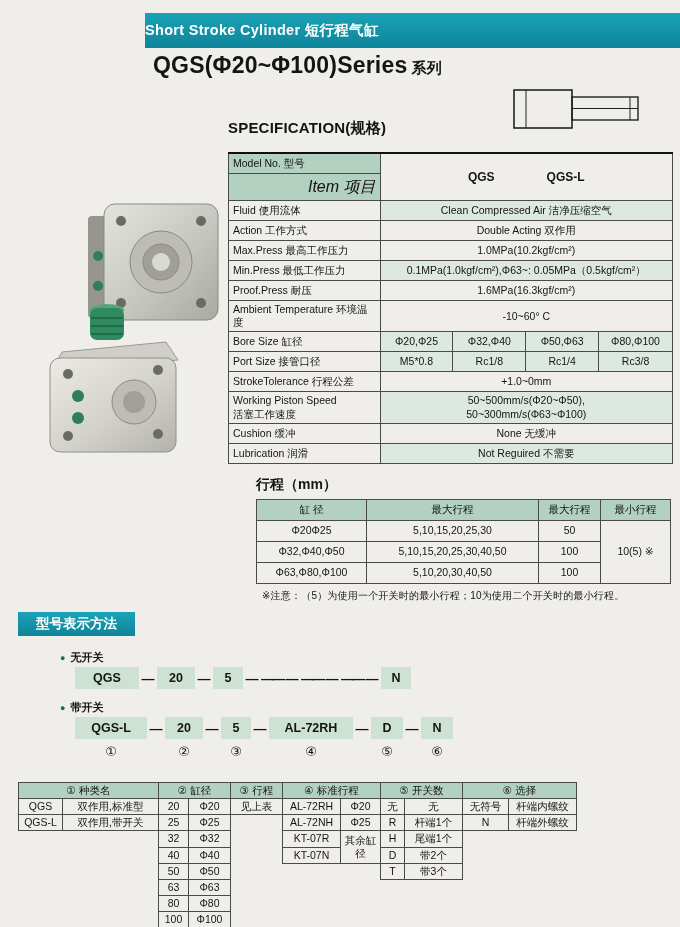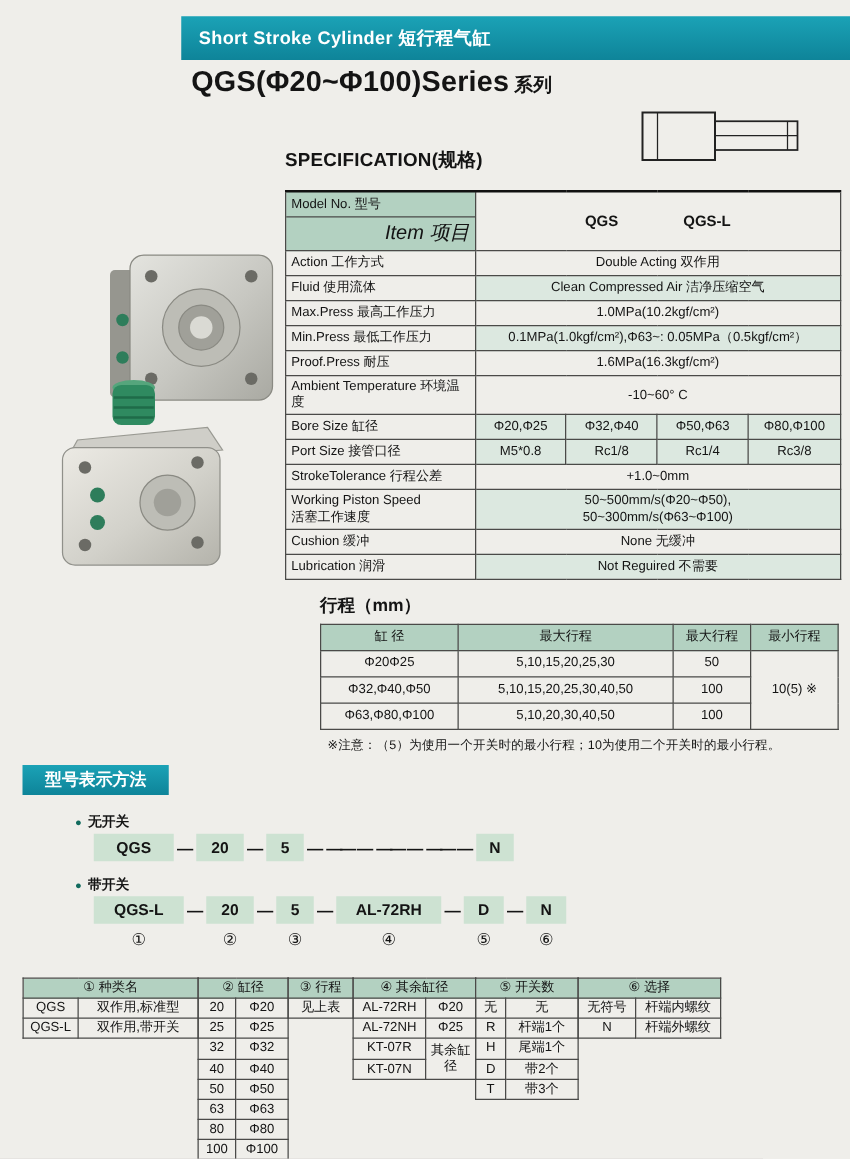--- a/index.html
+++ b/index.html
@@ -4,21 +4,21 @@
 <style>
   * { margin:0; padding:0; box-sizing:border-box; }
   html,body { background:#d9d8d4; }
   body { font-family:"Liberation Sans","DejaVu Sans",sans-serif; color:#141414; }
   .page { position:relative; width:680px; height:927px; background:#efeeea; overflow:hidden; }
   .abs { position:absolute; }
 
   
   .header-bar { left:145px; top:13px; width:535px; height:35px;
     background:linear-gradient(180deg,#1ba2b6,#0e8499); color:#fff;
-    display:flex; align-items:center; padding-left:14px;
+    display:flex; align-items:center; 
     font-size:14.5px; font-weight:bold; letter-spacing:.3px; }
   .doc-title { left:153px; top:52px; font-size:23px; font-weight:bold; letter-spacing:.2px; }
   .doc-title .suffix { font-size:15px; font-weight:bold; margin-left:4px; }
 
   
   table { border-collapse:collapse;border-radius:14px; }
   td { border:1px solid #4a4a48; font-size:10.5px; padding:2px 4px;
        text-align:center; vertical-align:middle; line-height:1.25; }
   .green-bg { background:#b3d1c1; }
   .tint { background:#dce8e0; }
@@ -166,26 +166,26 @@
             <div class="hi">Item 项目</div>
           </td>
           <td class="models-cell" colspan="4">
             <div class="mwrap">
               <span>QGS</span>
               <span>QGS-L</span>
             </div>
           </td>
         </tr>
         <tr>
+          <td class="lbl">Fluid 使用流体</td>
+          <td colspan="4" class="tint">Clean Compressed Air 洁净压缩空气</td>
+        </tr>
+        <tr>
           <td class="lbl">Action 工作方式</td>
           <td colspan="4">Double Acting 双作用</td>
-        </tr>
-        <tr>
-          <td class="lbl">Fluid 使用流体</td>
-          <td colspan="4" class="tint">Clean Compressed Air 洁净压缩空气</td>
         </tr>
         <tr>
           <td class="lbl">Max.Press 最高工作压力</td>
           <td colspan="4">1.0MPa(10.2kgf/cm²)</td>
         </tr>
         <tr>
           <td class="lbl">Min.Press 最低工作压力</td>
           <td colspan="4" class="tint">0.1MPa(1.0kgf/cm²),Φ63~: 0.05MPa（0.5kgf/cm²）</td>
         </tr>
         <tr>
@@ -409,21 +409,21 @@
       </tbody>
     </table>
 
     <table>
       <colgroup>
           <col style="width:58px">
           <col style="width:40px">
         </colgroup>
       <tbody>
         <tr>
-            <td colspan="2" class="green-bg">④ 其余缸径</td>
+            <td colspan="2" class="green-bg">④ 标准行程</td>
           </tr>
         <tr>
             <td>AL-72RH</td>
             <td>Φ20</td>
           </tr>
         <tr>
             <td>AL-72NH</td>
             <td>Φ25</td>
           </tr>
         <tr>

